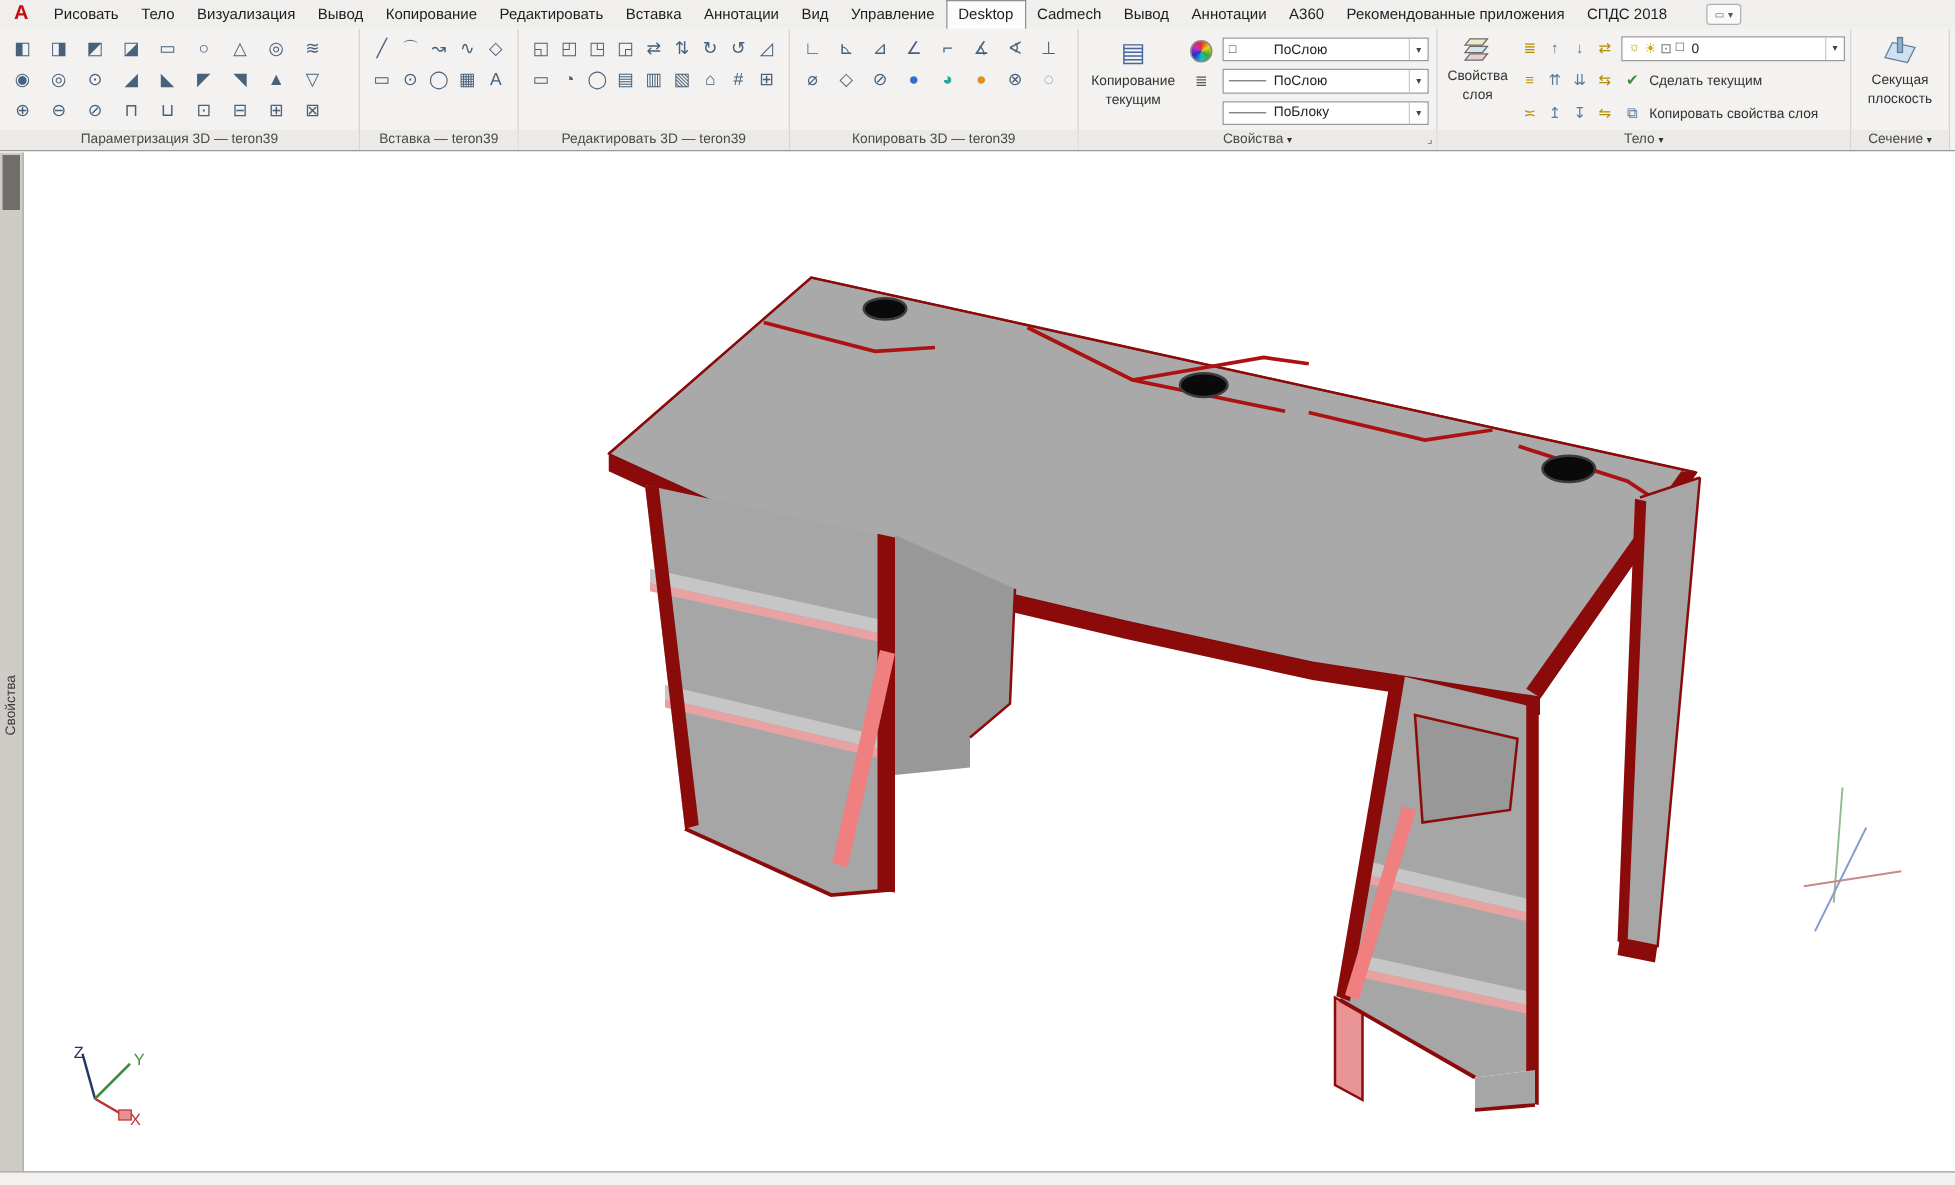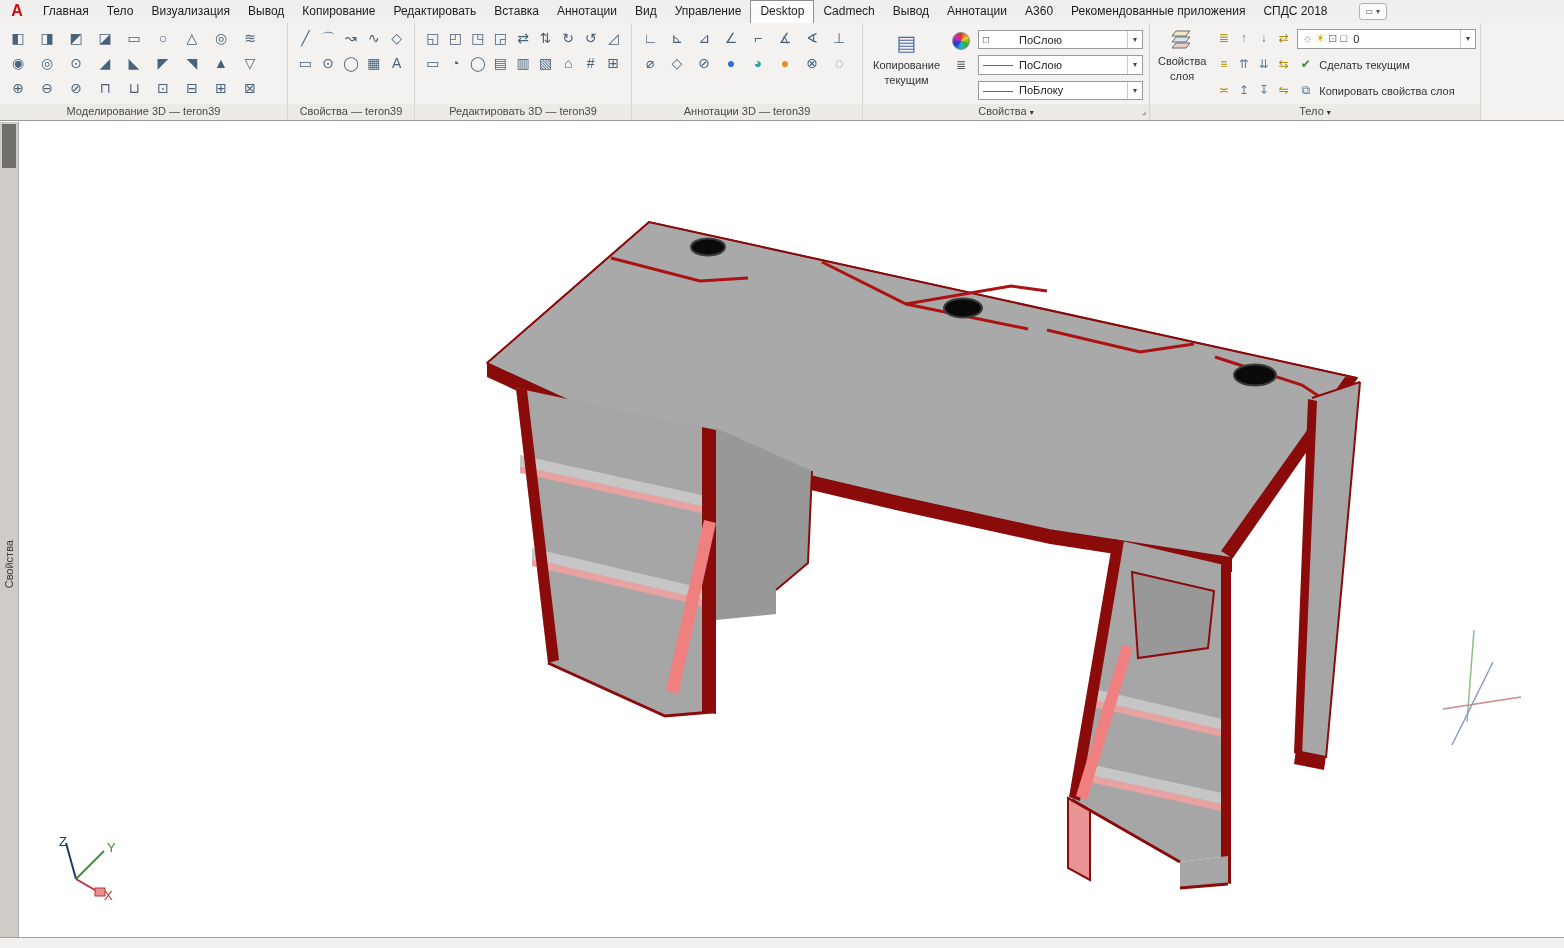--- a/index.html
+++ b/index.html
@@ -84,21 +84,21 @@
   .f-pinkb { fill:#f07f7f; }
   .s-maroon { stroke:#8b0b0b; fill:none; }
   .s-deco { stroke:#ad1212; stroke-width:3; fill:none; }
 </style>
 </head>
 <body>
 
 <div class="menubar">
   <div class="logo">A</div>
   <div class="menu-items">
-      <span class="menu-item">Главная</span>
+      <span class="menu-item">Рисовать</span>
       <span class="menu-item">Тело</span>
       <span class="menu-item">Визуализация</span>
       <span class="menu-item">Вывод</span>
       <span class="menu-item">Копирование</span>
       <span class="menu-item">Редактировать</span>
       <span class="menu-item">Вставка</span>
       <span class="menu-item">Аннотации</span>
       <span class="menu-item">Вид</span>
       <span class="menu-item">Управление</span>
       <span class="menu-item active">Desktop</span>
@@ -146,41 +146,41 @@
           <span class="icon">⊖</span>
           <span class="icon">⊘</span>
           <span class="icon">⊓</span>
           <span class="icon">⊔</span>
           <span class="icon">⊡</span>
           <span class="icon">⊟</span>
           <span class="icon">⊞</span>
           <span class="icon">⊠</span>
         </div>
     </div>
-    <div class="panel-title">Моделирование 3D — teron39</div>
+    <div class="panel-title">Параметризация 3D — teron39</div>
   </div>
 
   <div class="panel panel-draw" style="width:127px">
     <div class="panel-body">
       <div class="icon-row">
           <span class="icon">╱</span>
           <span class="icon">⌒</span>
           <span class="icon">↝</span>
           <span class="icon">∿</span>
           <span class="icon">◇</span>
         </div>
       <div class="icon-row">
           <span class="icon">▭</span>
           <span class="icon">⊙</span>
           <span class="icon">◯</span>
           <span class="icon">▦</span>
           <span class="icon">A</span>
         </div>
     </div>
-    <div class="panel-title">Свойства — teron39</div>
+    <div class="panel-title">Вставка — teron39</div>
   </div>
 
   <div class="panel panel-edit" style="width:217px">
     <div class="panel-body">
       <div class="icon-row">
           <span class="icon">◱</span>
           <span class="icon">◰</span>
           <span class="icon">◳</span>
           <span class="icon">◲</span>
           <span class="icon">⇄</span>
@@ -220,21 +220,21 @@
           <span class="icon">⌀</span>
           <span class="icon">◇</span>
           <span class="icon">⊘</span>
           <span class="icon" style="color: rgb(47, 111, 208);">●</span>
           <span class="icon" style="color: rgb(42, 168, 160);">◕</span>
           <span class="icon" style="color: rgb(224, 144, 32);">●</span>
           <span class="icon">⊗</span>
           <span class="icon">◌</span>
         </div>
     </div>
-    <div class="panel-title">Аннотации 3D — teron39</div>
+    <div class="panel-title">Копировать 3D — teron39</div>
   </div>
 
   <div class="panel panel-props" style="width:287px">
     <div class="panel-body props-body">
       <div class="big-btn">
         <span class="bi">▤</span>
         <span class="btn-line">Копирование</span>
         <span class="btn-line">текущим</span>
       </div>
       <div class="mini-col">
@@ -319,20 +319,35 @@
             <span>Копировать свойства слоя</span>
           </div>
         </div>
       </div>
     </div>
     <div class="panel-title">
       <span>Тело</span><span class="arrow">▾</span>
     </div>
   </div>
 
+  <div class="panel panel-section" style="width:79px">
+    <div class="panel-body section-body">
+      <div class="big-btn">
+        <svg width="30" height="28" viewBox="0 0 30 28">
+          <polygon points="9,6 27,10 21,22 3,18" fill="#cfe0ef" stroke="#5a7a9a"></polygon>
+          <rect x="13" y="2" width="4" height="12" fill="#8fb0cc" stroke="#5a7a9a"></rect>
+        </svg>
+        <span class="btn-line">Секущая</span>
+        <span class="btn-line">плоскость</span>
+      </div>
+    </div>
+    <div class="panel-title">
+      <span>Сечение</span><span class="arrow">▾</span>
+    </div>
+  </div>
 
 </div>
 
 <div class="palette-strip">
   <div class="palette-grip"></div>
   <div class="palette-label">Свойства</div>
 </div>
 
 <div class="viewport">
   <svg viewBox="18 122 1546 816" preserveAspectRatio="none">

